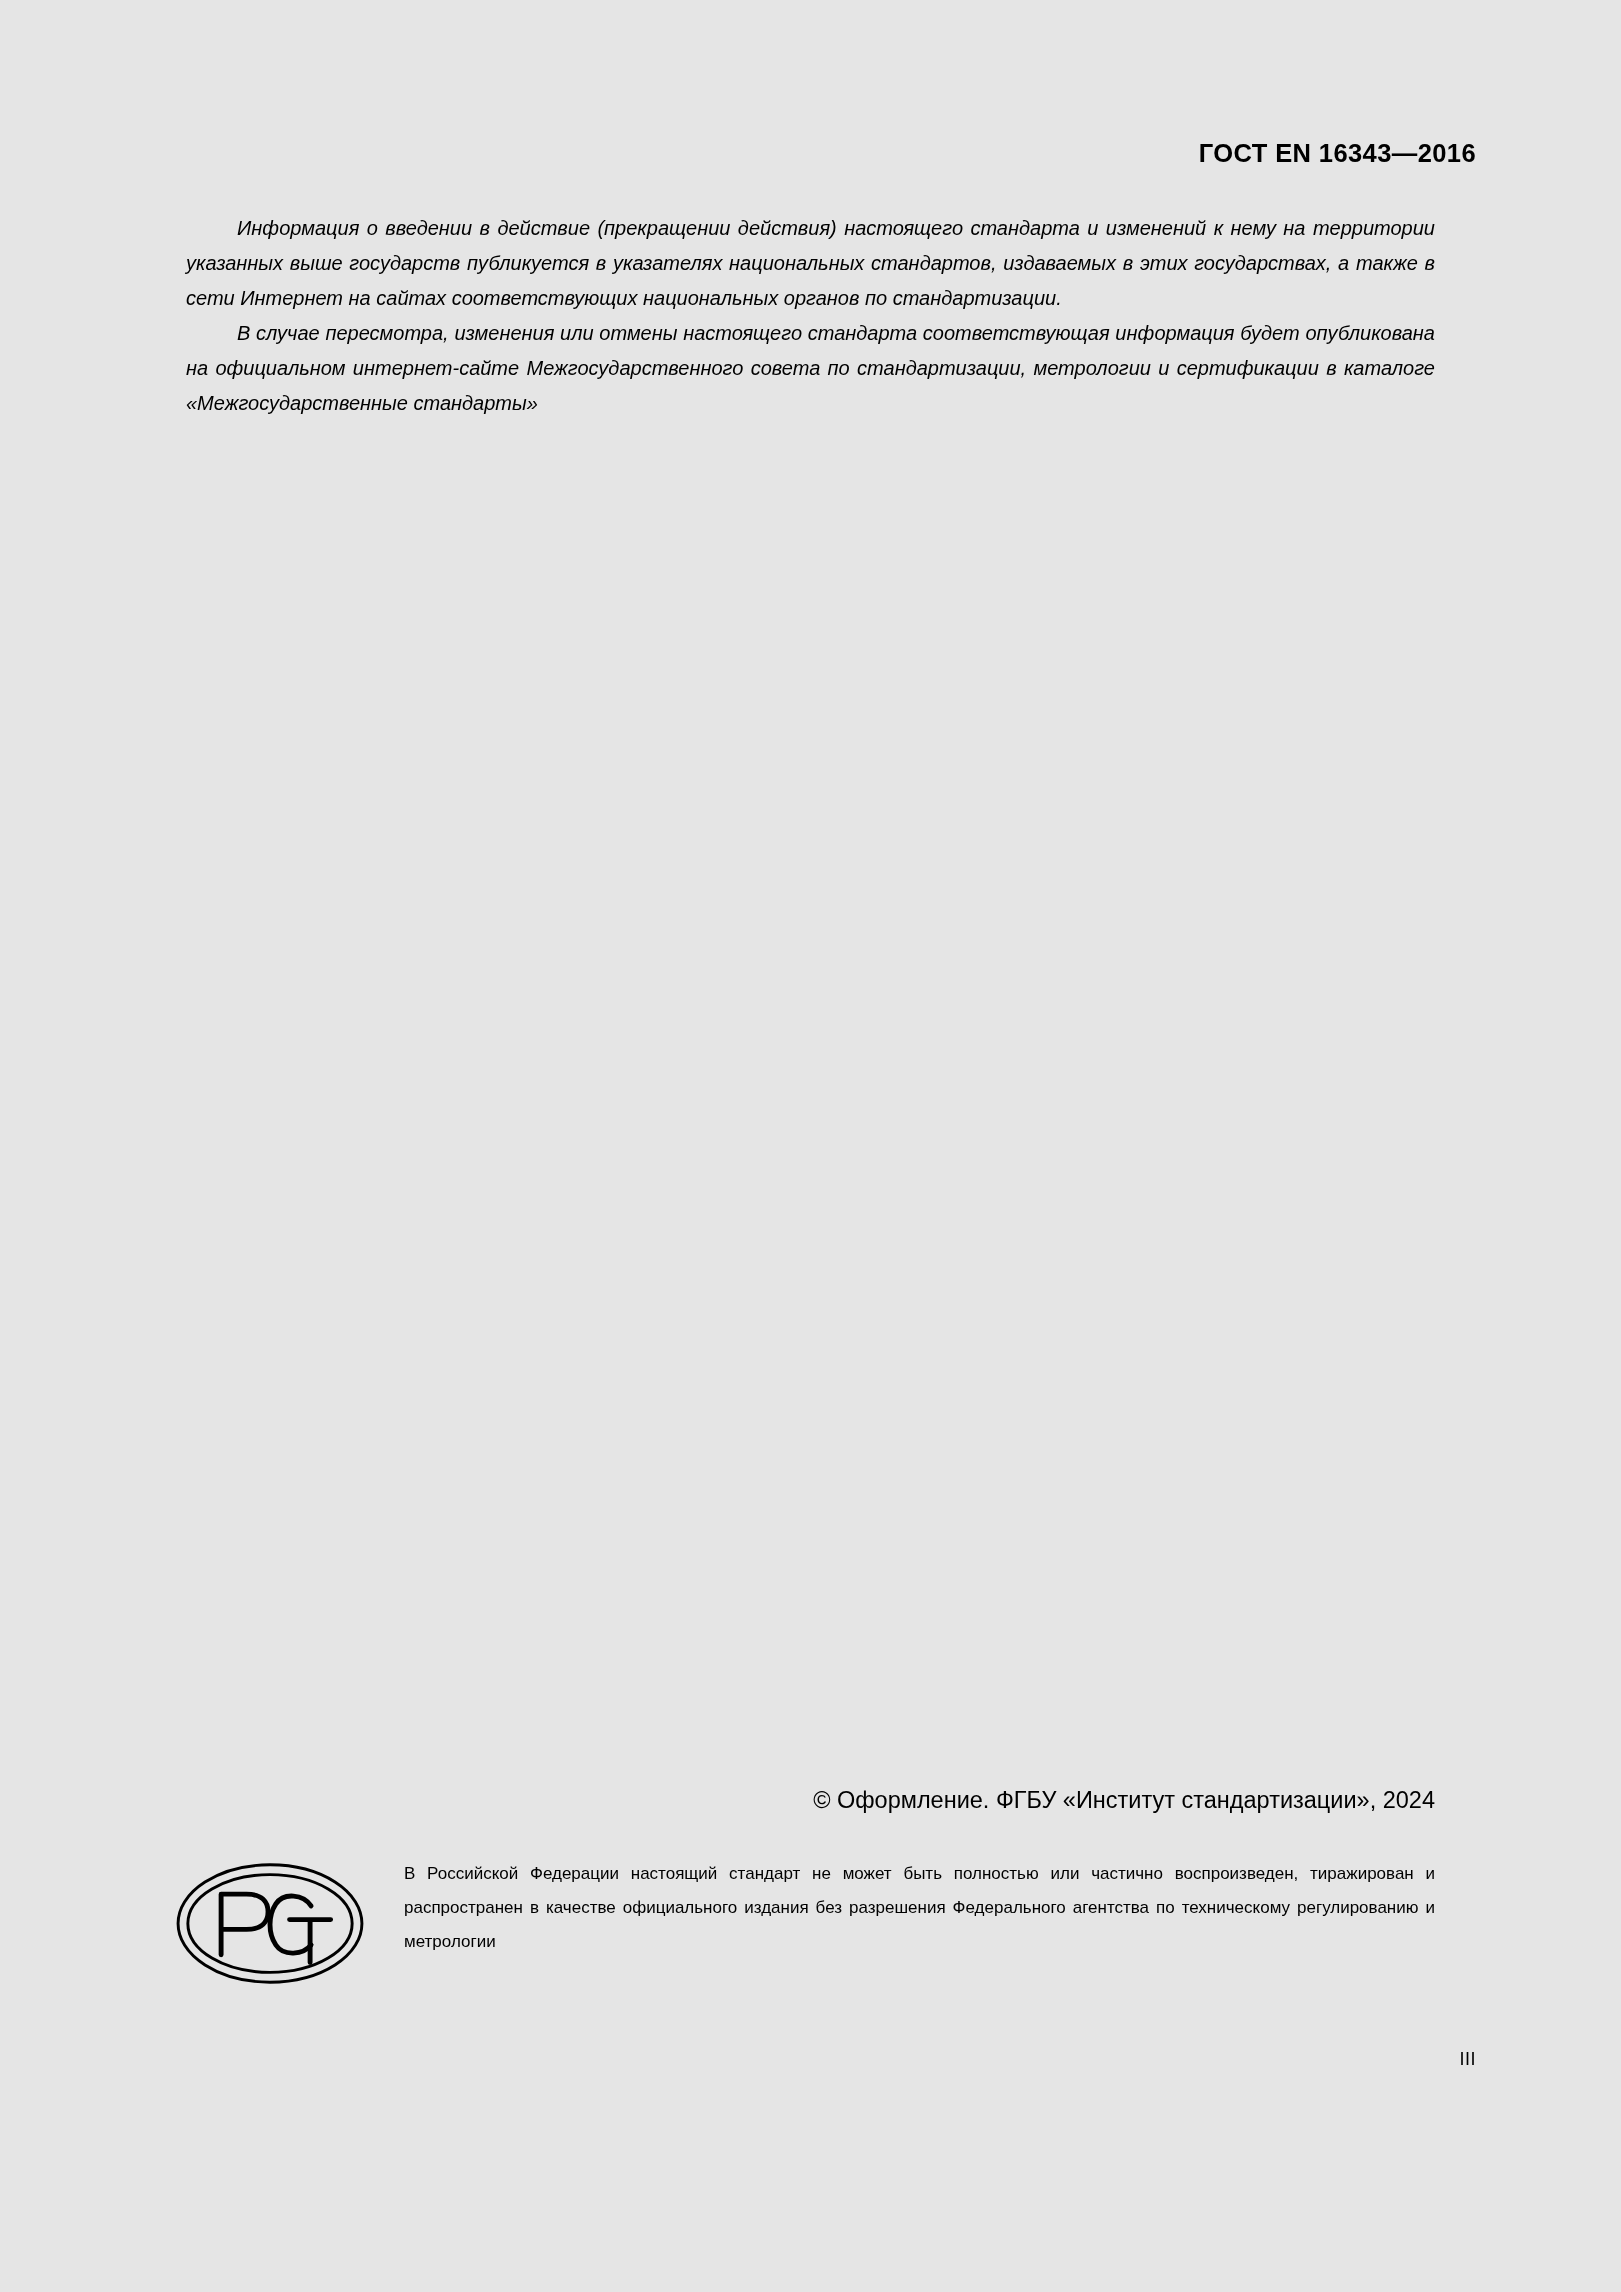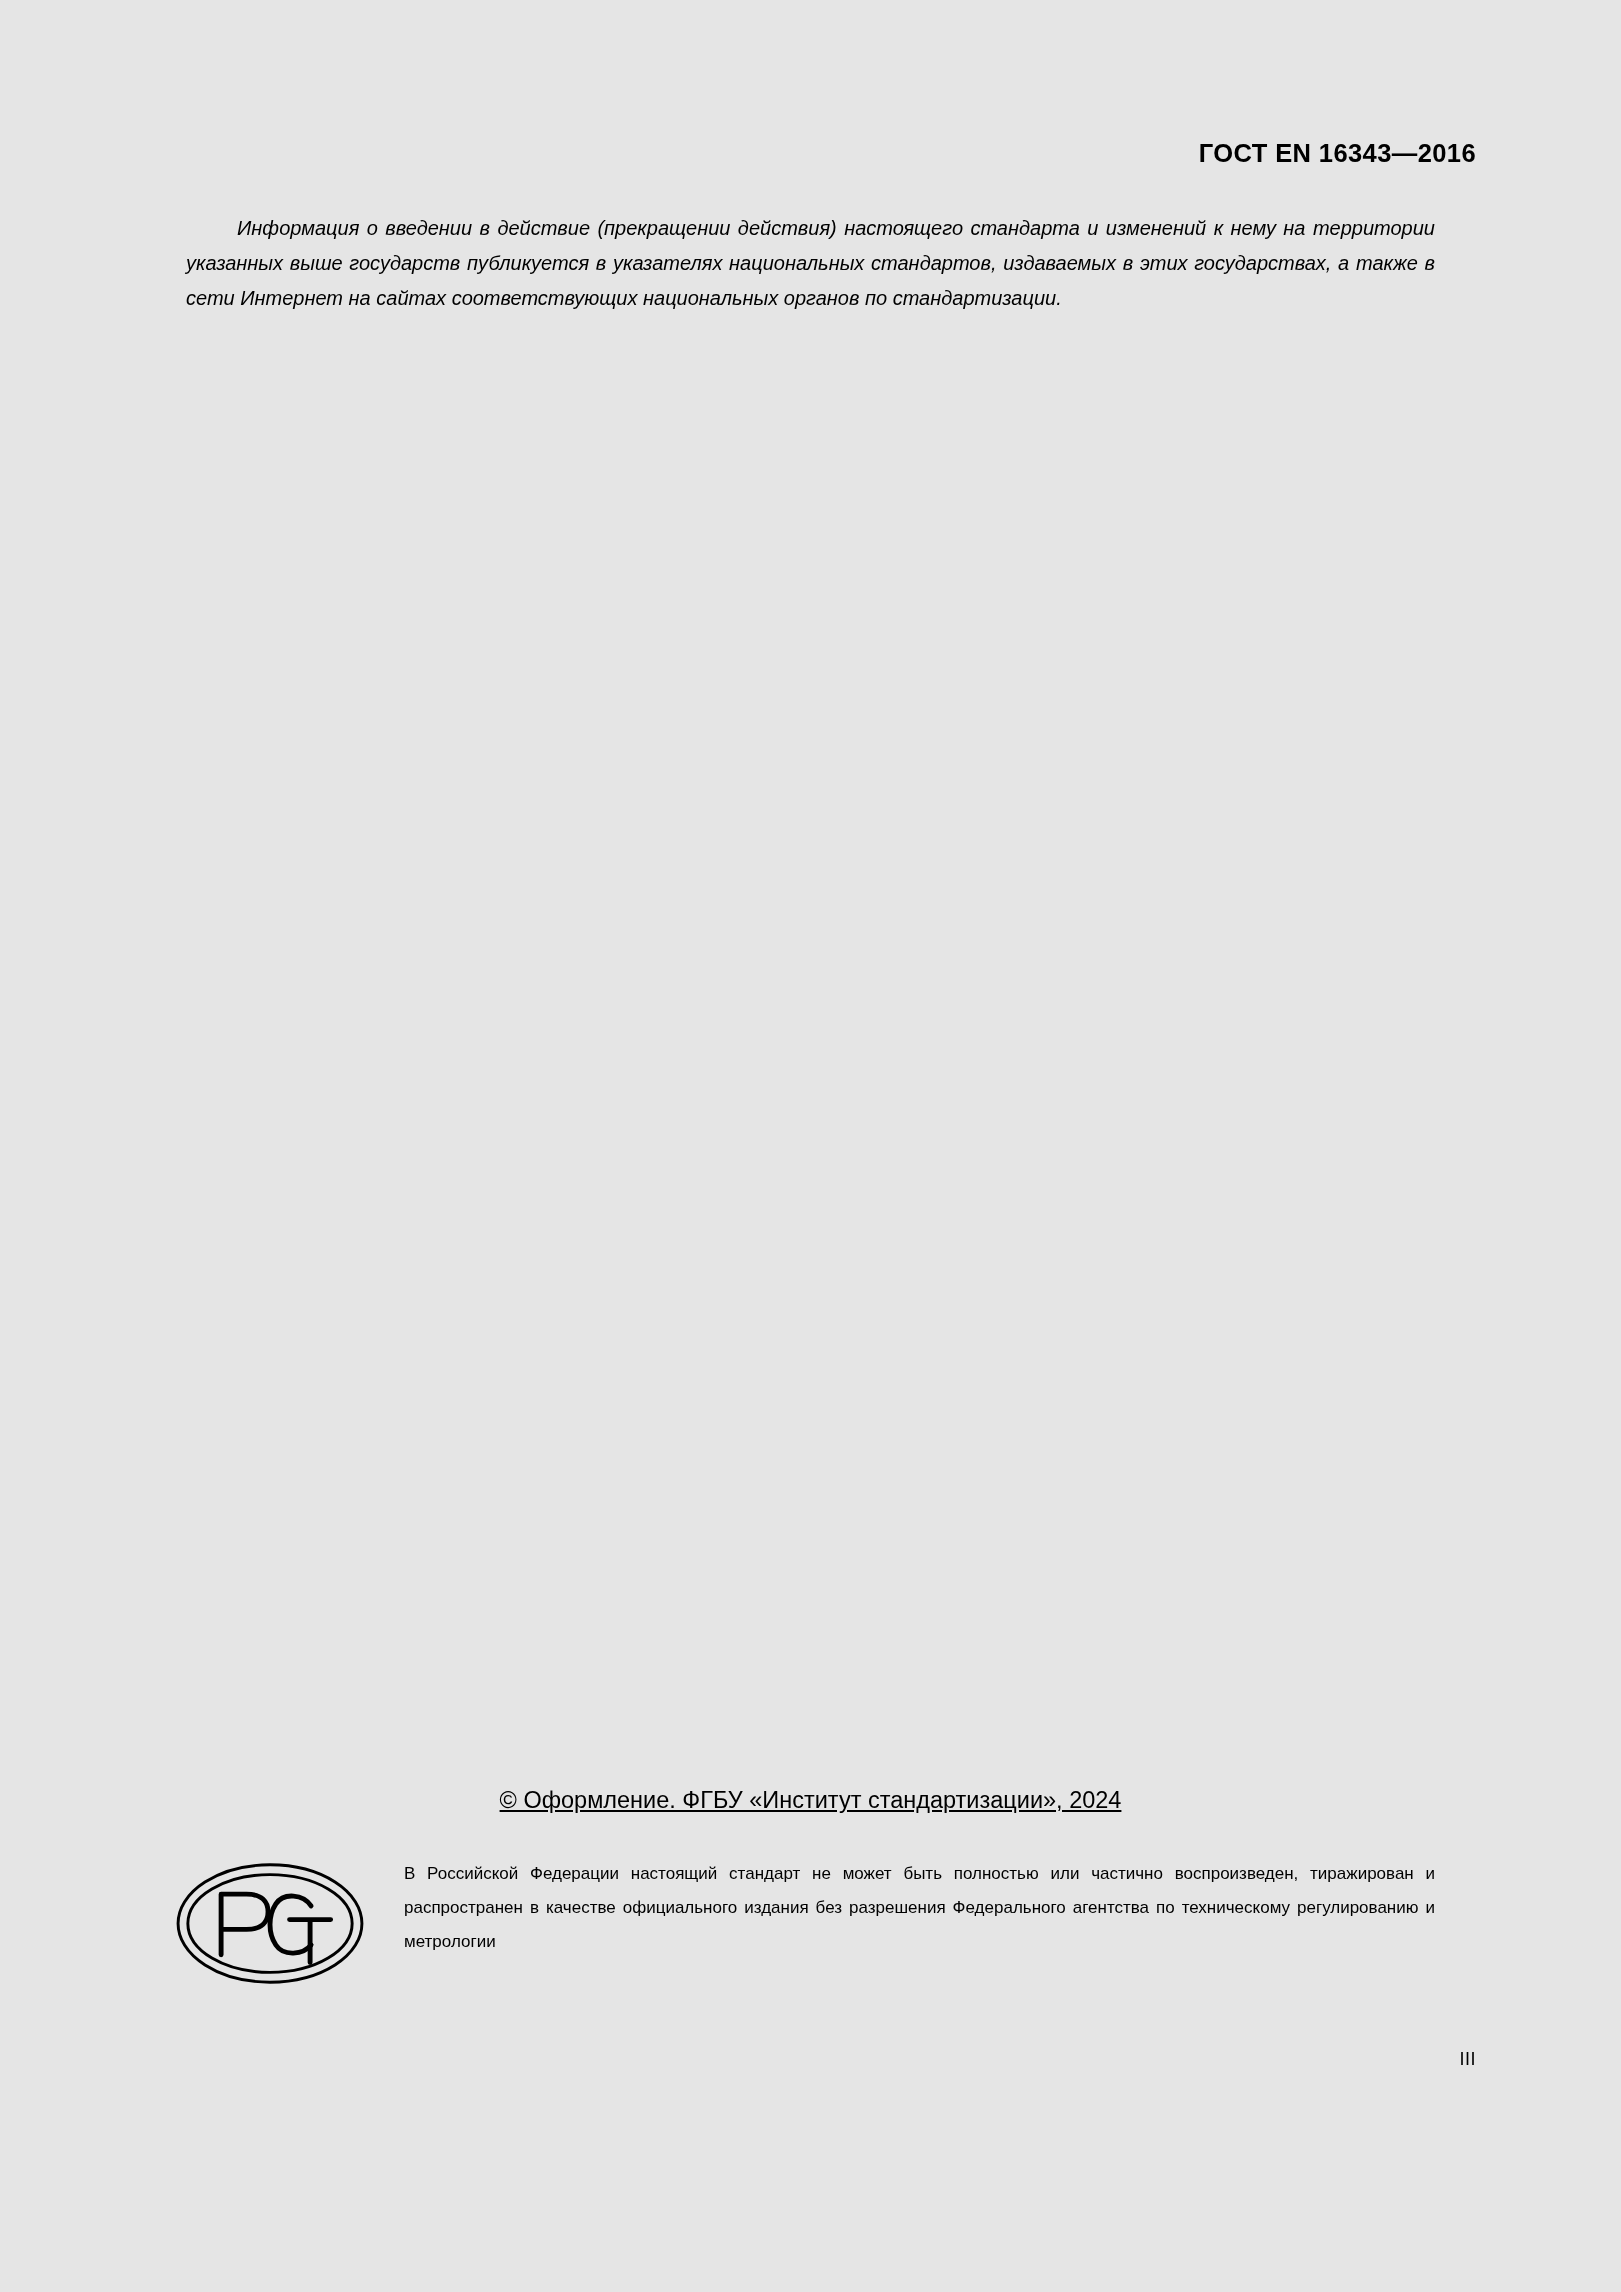--- a/index.html
+++ b/index.html
@@ -55,22 +55,21 @@
   }
 
   
   .copyright-line {
     position: absolute;
     top: 1784px;
     left: 186px;
     width: 1249px;
     font-size: 23.5px;
     line-height: 33px;
-    text-align: center;
-    text-decoration: underline;
+    text-align: right;
   }
 
   
   .bottom-notice {
     position: absolute;
     top: 1857px;
     left: 186px;
     width: 1249px;
   }
   .notice-text {
@@ -105,20 +104,21 @@
 </style>
 </head>
 <body>
 
 <div class="page">
 
   <div class="doc-header">ГОСТ EN 16343—2016</div>
 
   <div class="intro-block">
     <p>Информация о введении в действие (прекращении действия) настоящего стандарта и изменений к нему на территории указанных выше государств публикуется в указателях национальных стандартов, издаваемых в этих государствах, а также в сети Интернет на сайтах соответствующих национальных органов по стандартизации.</p>
+    <p class="last-line-justify">В случае пересмотра, изменения или отмены настоящего стандарта соответствующая информация будет опубликована на официальном интернет-сайте Межгосударственного совета по стандартизации, метрологии и сертификации в каталоге «Межгосударственные стандарты»</p>
   </div>
 
   <div class="copyright-line">© Оформление. ФГБУ «Институт стандартизации», 2024</div>
 
   <svg class="emblem" viewBox="0 0 196 136" aria-hidden="true">
     <ellipse cx="98" cy="68" rx="94" ry="60" fill="none" stroke="#000000" stroke-width="3"></ellipse>
     <ellipse cx="98" cy="68" rx="84" ry="50" fill="none" stroke="#000000" stroke-width="3"></ellipse>
 
     <path d="M48 100 L48 38 L74 38 C90 38 96 46 96 56 C96 66 90 74 74 74 L48 74" fill="none" stroke="#000000" stroke-width="5" stroke-linecap="round" stroke-linejoin="round"></path>
 

